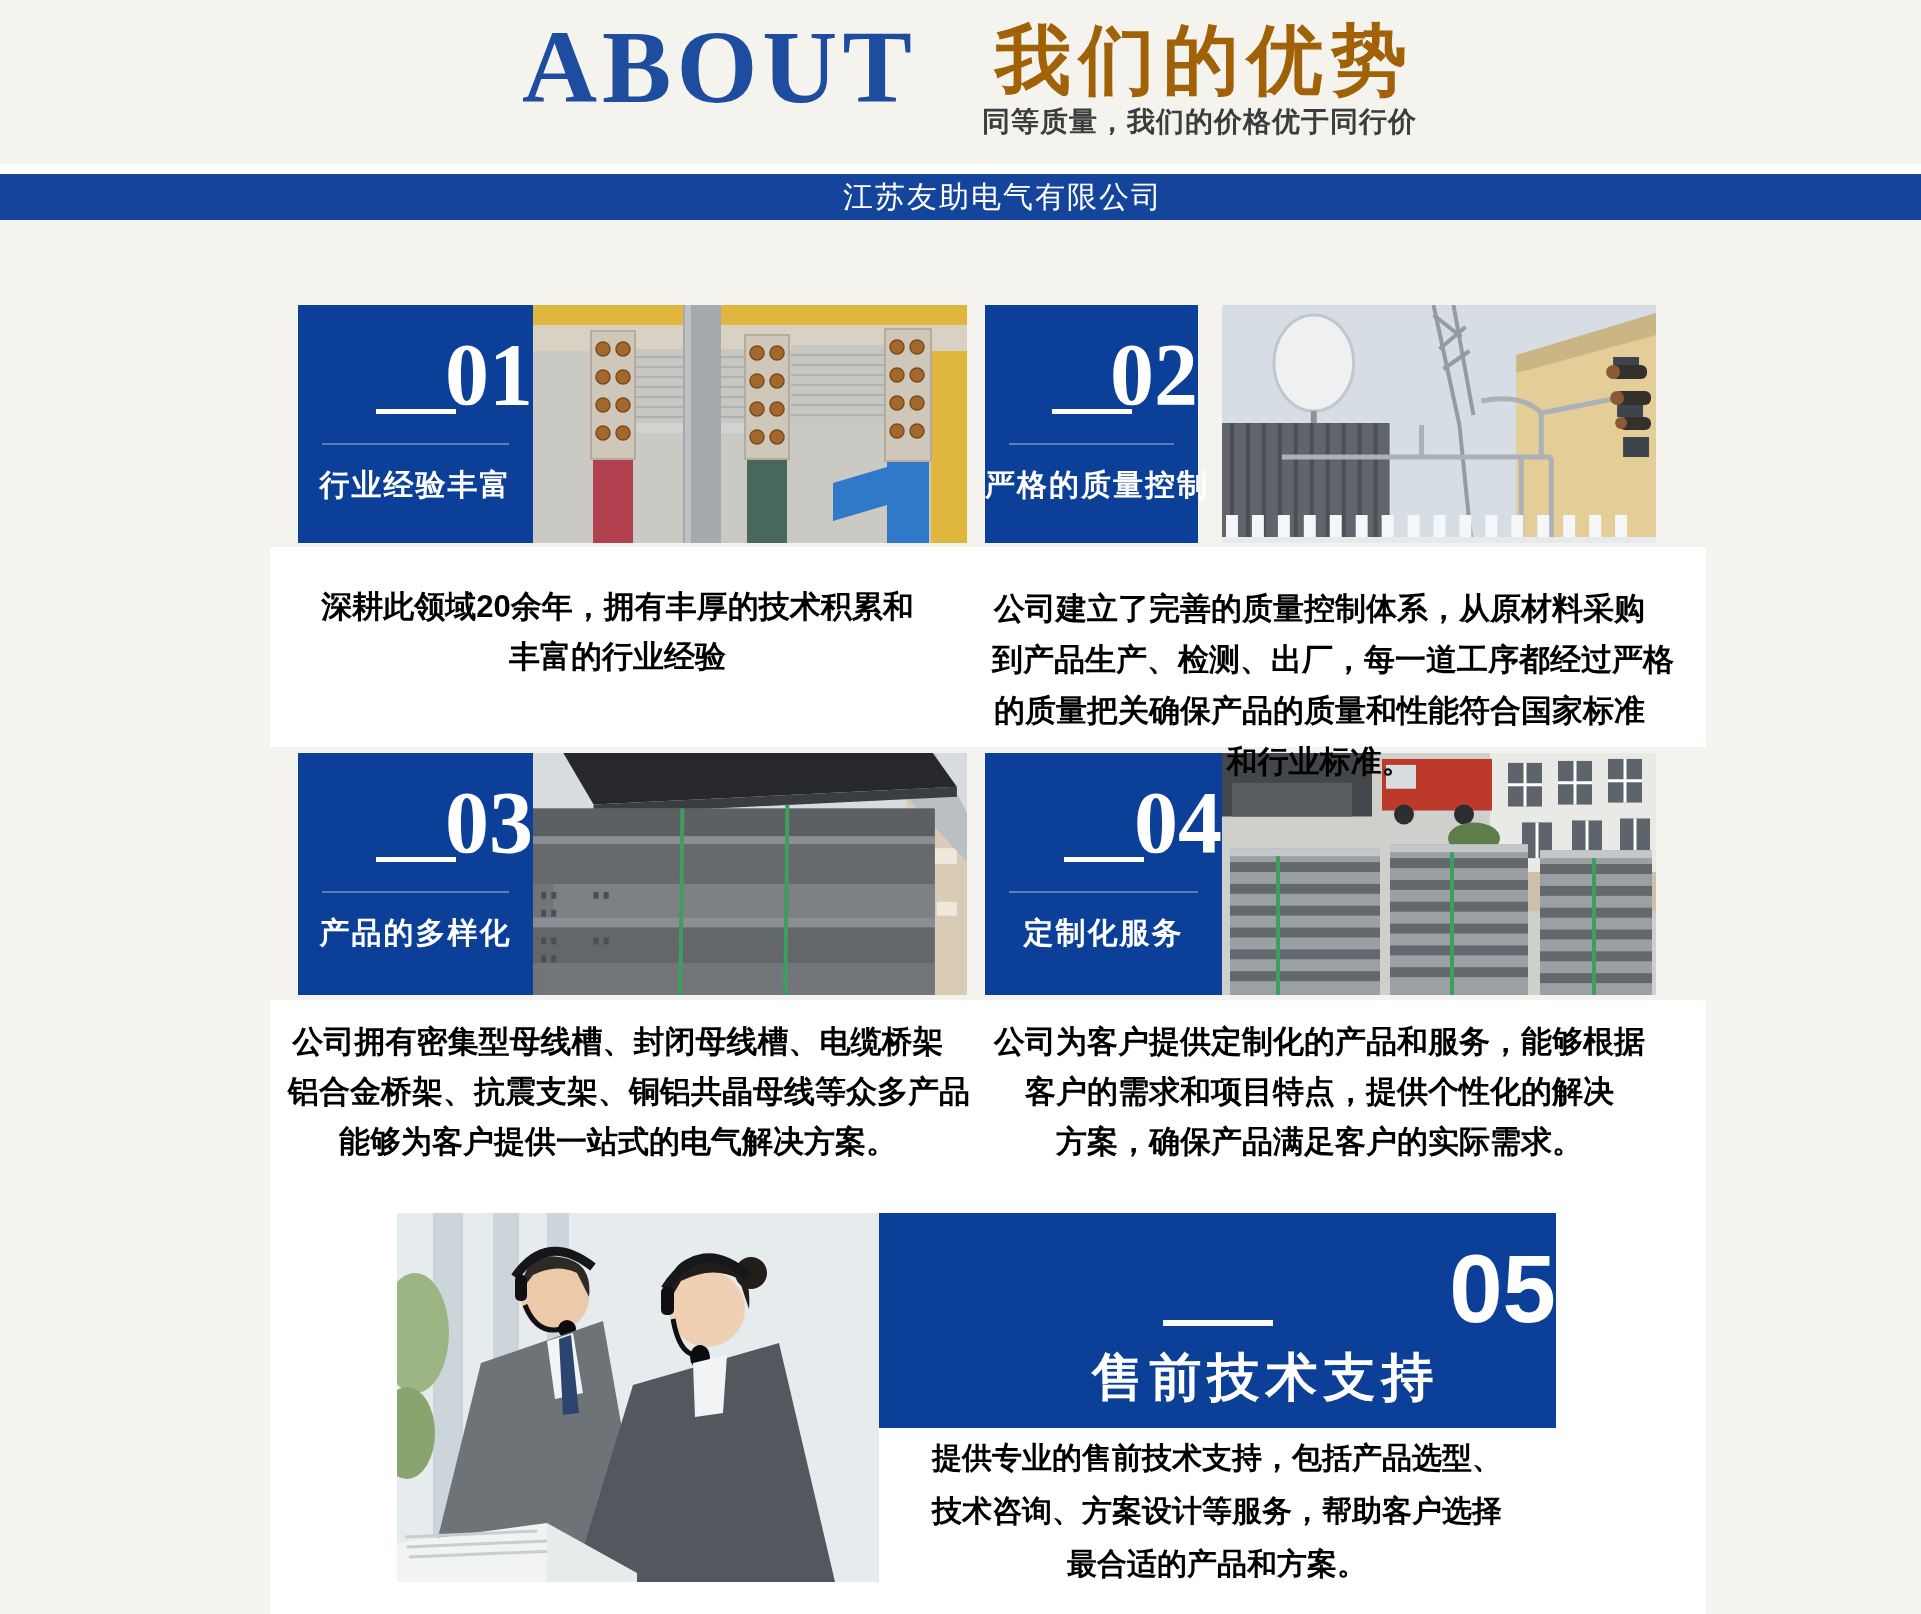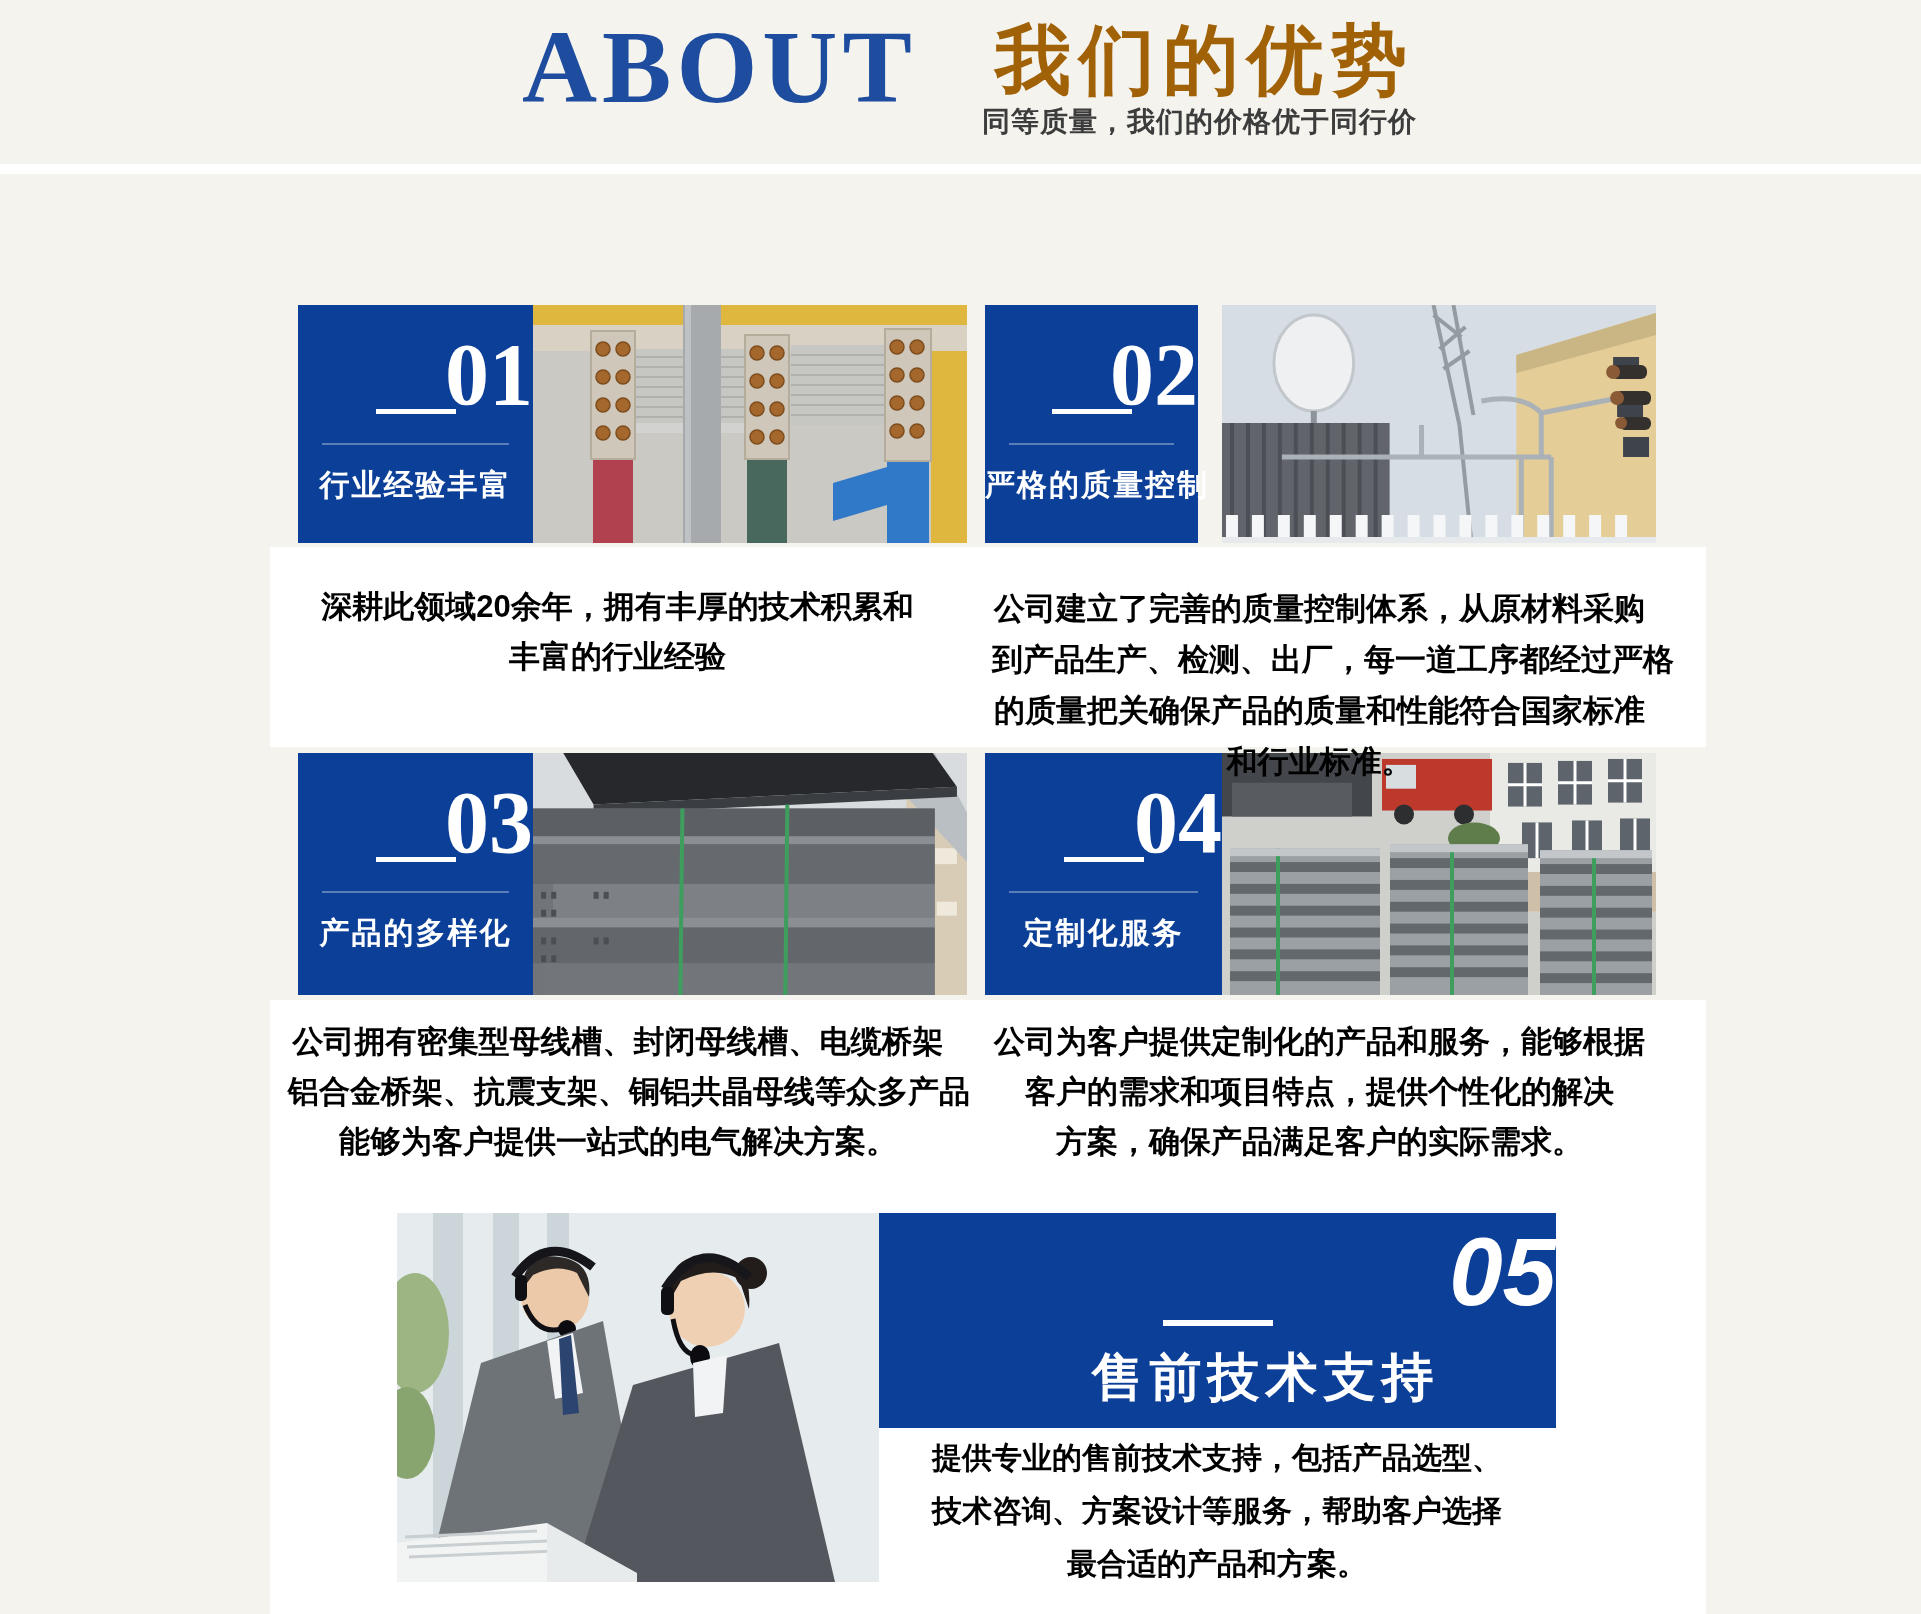--- a/index.html
+++ b/index.html
@@ -22,21 +22,21 @@
   .band2{left:270px;top:1000px;width:1436px;height:195px;}
   .band3{left:270px;top:1195px;width:1436px;height:419px;}
   
   .bluebox{position:absolute;background:#0c3f97;z-index:1;}
   .num{position:absolute;top:0;left:0;width:100%;text-align:right;padding-top:26px;color:#fff;
        font-family:"Liberation Serif","DejaVu Serif",serif;font-weight:bold;font-size:88px;line-height:88px;}
   .num-line{position:absolute;left:50%;transform:translateX(-50%);top:104px;width:80px;height:5px;background:#ffffff;}
   .divider{position:absolute;top:138px;left:24px;right:24px;border-top:2px solid rgba(255,255,255,0.32);}
   .boxtitle{position:absolute;top:158px;left:0;width:100%;text-align:center;color:#ffffff;
             font-weight:bold;font-size:30px;letter-spacing:2px;line-height:44px;white-space:nowrap;}
-  .box5 .num{padding-top:11px;font-family:"Liberation Sans","DejaVu Sans",sans-serif;font-size:96px;line-height:96px;font-style:italic;}
+  .box5 .num{padding-top:28px;font-family:"Liberation Sans","DejaVu Sans",sans-serif;font-size:96px;line-height:96px;}
   .box5 .num-line{top:107px;width:110px;height:6px;}
   .box5 .boxtitle{top:134px;font-size:52px;letter-spacing:6px;line-height:60px;padding-left:48px;}
   
   .photo{position:absolute;z-index:1;overflow:hidden;}
   .photo svg{display:block;width:100%;height:100%;}
   
   .desc{position:absolute;z-index:5;text-align:center;color:#000;font-weight:bold;font-size:31px;line-height:50px;}
   .desc span{display:block;white-space:nowrap;text-align:center;}
   .desc2{line-height:51px;}
   .desc5{font-size:30px;line-height:53px;}
@@ -44,20 +44,23 @@
 </head>
 <body>
 
 <div class="canvas">
 
   <div class="hdr-about">ABOUT</div>
   <div class="hdr-cn">我们的优势</div>
   <div class="hdr-sub">同等质量，我们的价格优于同行价</div>
 
   <div class="white-strip"></div>
+  <div class="banner">
+    <div class="banner-text">江苏友助电气有限公司</div>
+  </div>
 
   <div class="band band1"></div>
   <div class="band band2"></div>
   <div class="band band3"></div>
 
   <div class="bluebox" style="left:298px;top:305px;width:235px;height:238px;">
     <div class="num">01</div>
     <div class="num-line"></div>
     <div class="divider"></div>
     <div class="boxtitle">行业经验丰富</div>

